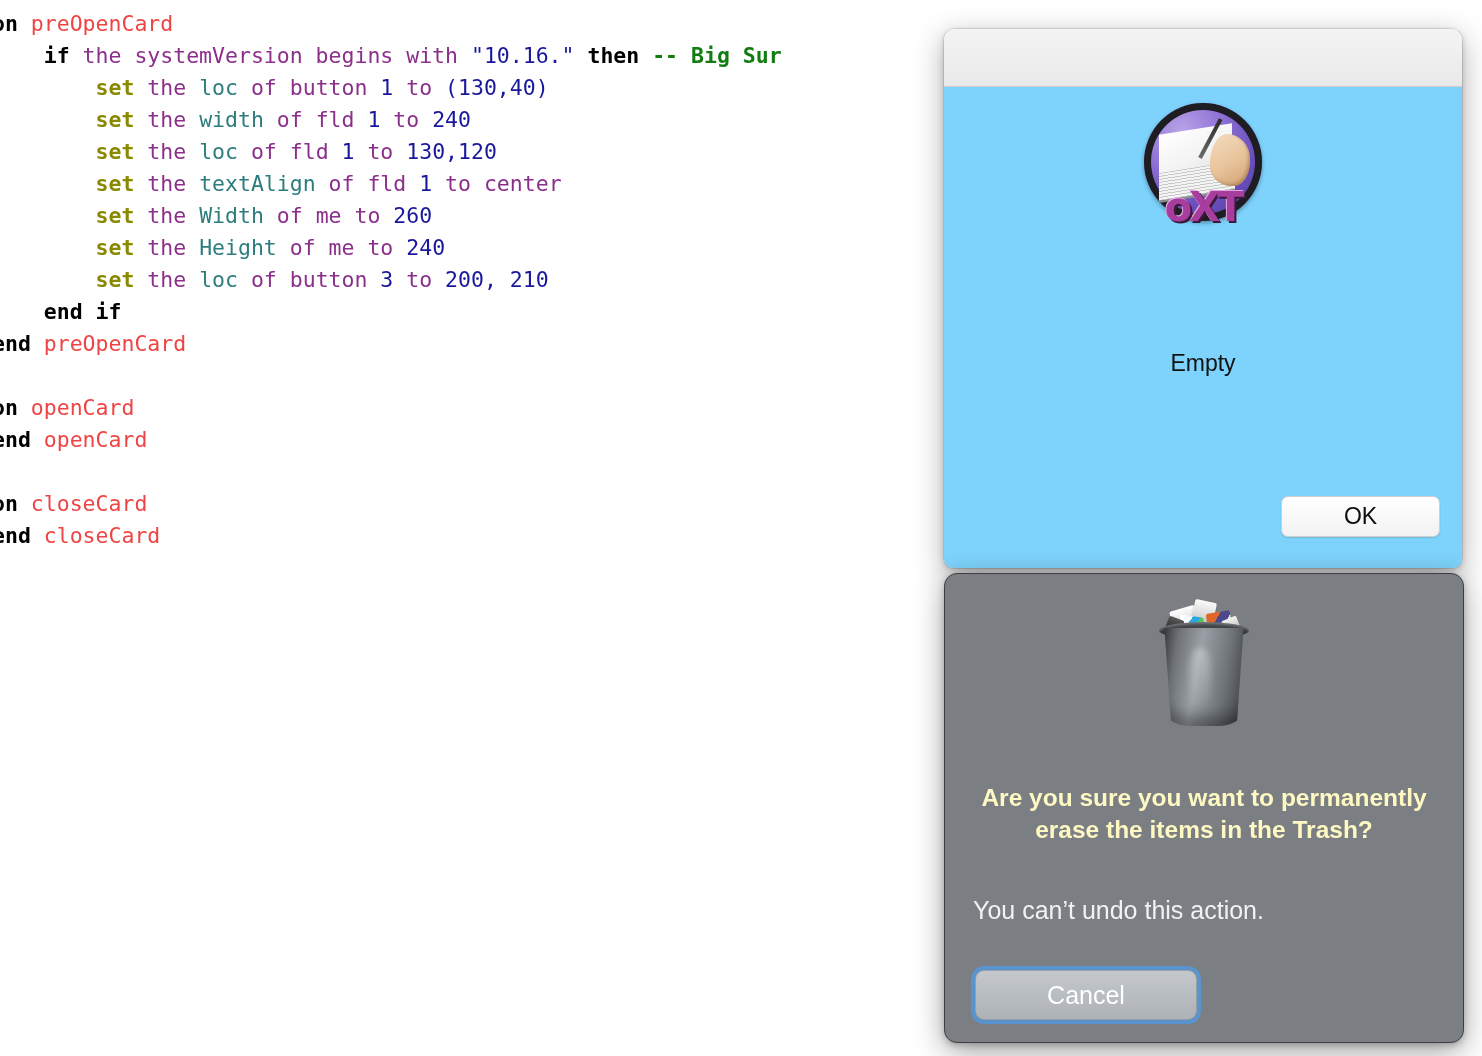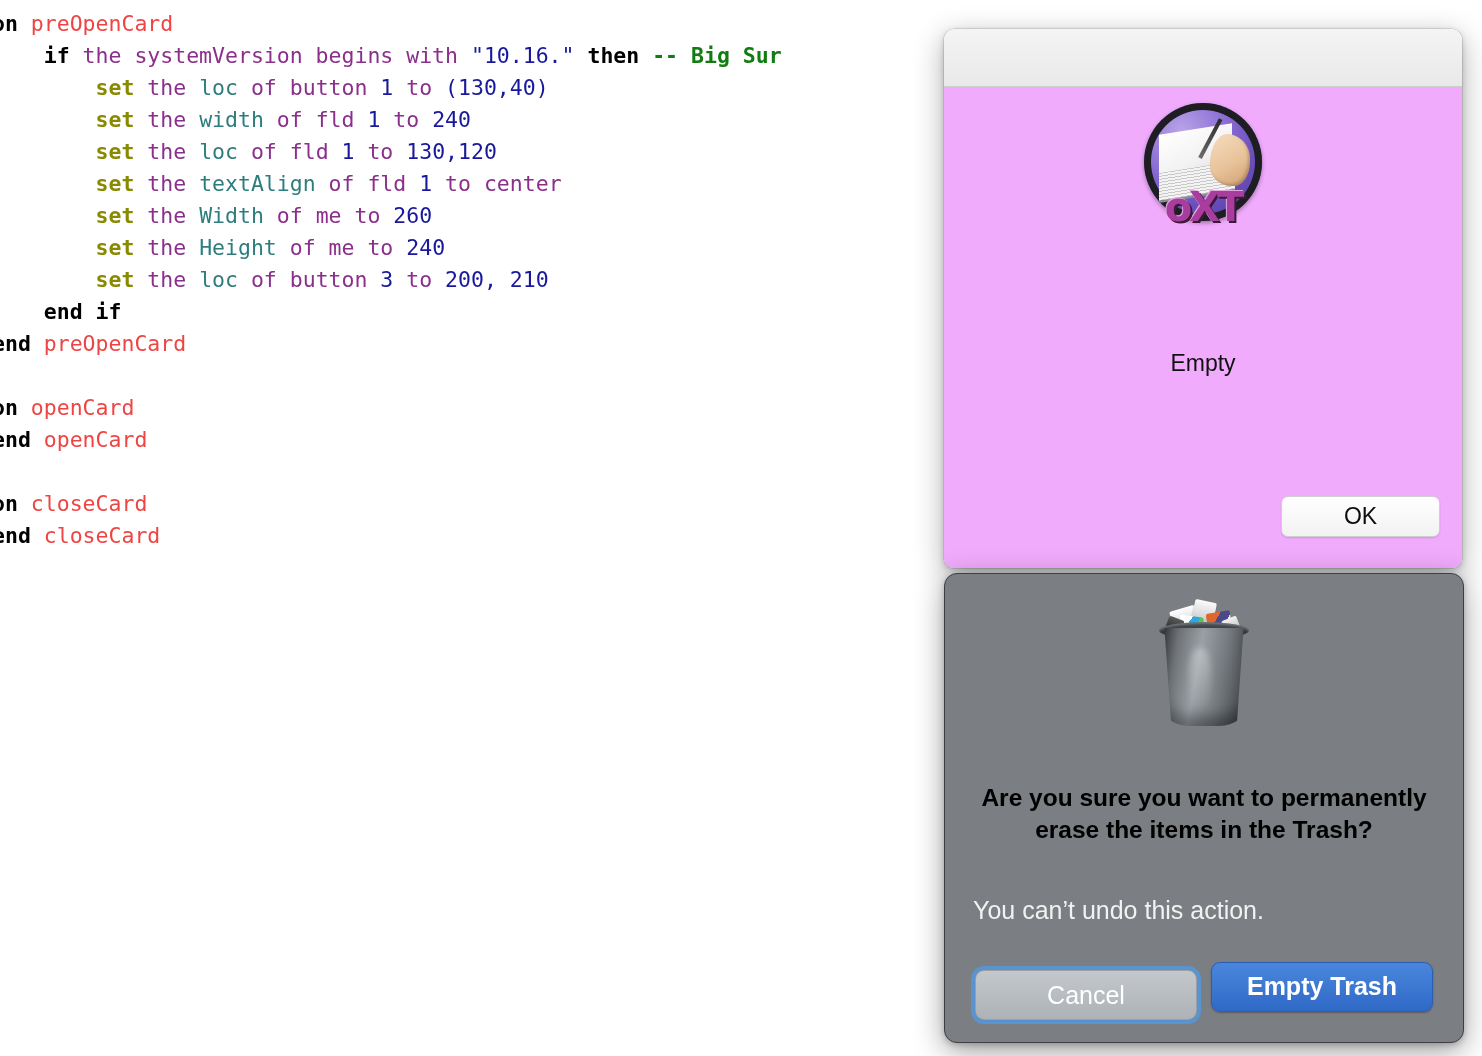--- a/index.html
+++ b/index.html
@@ -54,21 +54,21 @@
     overflow: hidden;
   }
   #oxt-titlebar {
     height: 57px;
     background: linear-gradient(#f4f4f4, #e9e9e9);
     border-bottom: 1px solid #cfcfcf;
   }
   #oxt-body {
     position: relative;
     height: 482px;
-    background: #f0abfc;
+    background: #7dd3fc;
   }
 
   
   #oxt-logo {
     position: absolute;
     left: 50%; top: 16px;
     transform: translateX(-50%);
     width: 118px; height: 118px;
   }
   .logo-ring {
@@ -203,21 +203,21 @@
   .t6 { left: 68px; top: 22px; width: 16px; height: 14px; background: linear-gradient(#f2f2f2,#bdbdbd); --r: -22deg; }
 
   #trash-headline {
     position: absolute;
     left: 28px; right: 28px; top: 208px;
     text-align: center;
     font-family: "Liberation Sans", sans-serif;
     font-weight: bold;
     font-size: 24.5px;
     line-height: 32px;
-    color: #000000;
+    color: #fef9c3;
   }
   #trash-subtext {
     position: absolute;
     left: 28px; right: 28px; top: 322px;
     text-align: left;
     font-family: "Liberation Sans", sans-serif;
     font-size: 25px;
     color: #f2f2f2;
   }
   #trash-buttons {
@@ -301,18 +301,17 @@
       <div class="can-body"></div>
       <div class="can-sheen"></div>
     </div>
 
     <div id="trash-headline">Are you sure you want to permanently erase the items in the Trash?</div>
 
     <div id="trash-subtext">You can’t undo this action.</div>
 
     <div id="trash-buttons">
       <div id="cancel-button">Cancel</div>
-      <div id="empty-trash-button">Empty Trash</div>
     </div>
 
   </div>
 
 </div>
 
 </body></html>

